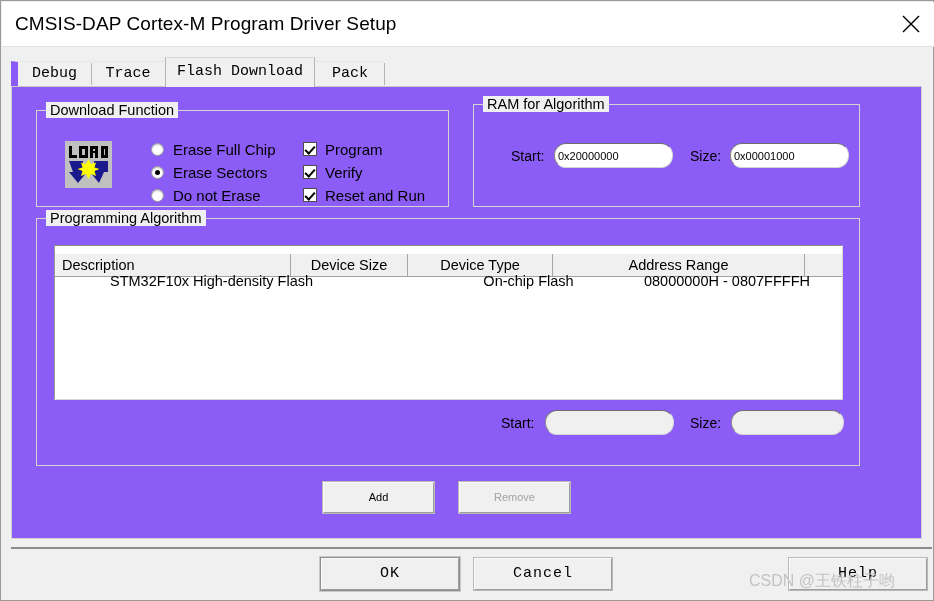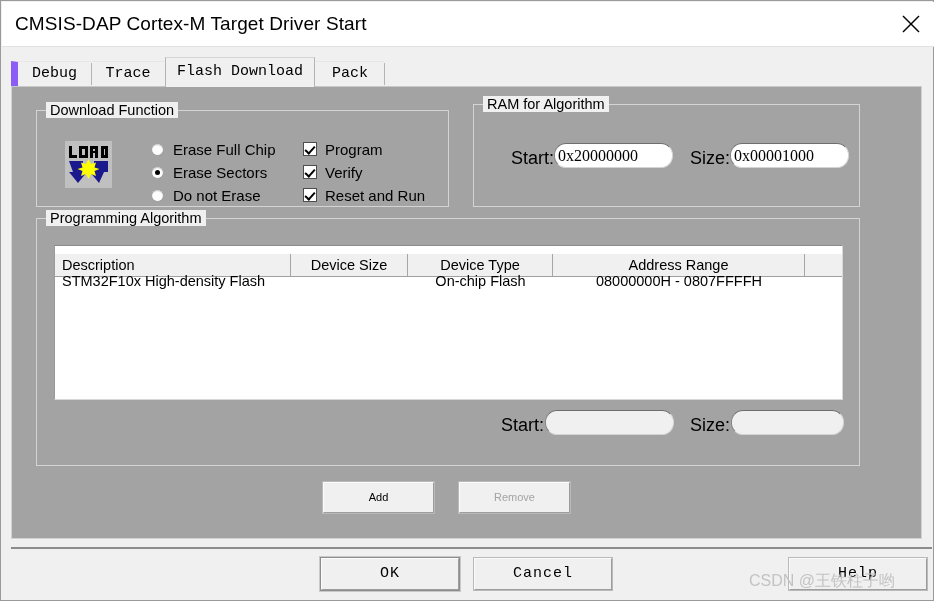--- a/index.html
+++ b/index.html
@@ -95,21 +95,21 @@
     background: #b4b4b4;
   }
 
   
   #tabpanel {
     position: absolute;
     left: 10px;
     top: 85px;
     width: 911px;
     height: 453px;
-    background: #a3a3a3;
+    background: #8b5cf6;
     border: 1px solid #d2d2d2;
     border-top: 1px solid #c8c8c8;
     box-sizing: border-box;
   }
 
   
   .groupbox {
     position: absolute;
     border: 1px solid #d4d4d4;
     border-radius: 0;
@@ -194,34 +194,34 @@
     left: 3px; top: 1px;
     width: 4px; height: 8px;
     border: solid #000;
     border-width: 0 2px 2px 0;
     transform: rotate(42deg);
   }
 
   
   .field-label {
     position: absolute;
-    font-size: 18px;
+    font-size: 14px;
     color: #000;
     white-space: nowrap;
   }
   .textfield {
     position: absolute;
     background: #ffffff;
     border-top: 1px solid #6e6e6e;
     border-left: 1px solid #878787;
     border-right: 1px solid #d4d4d4;
     border-bottom: 1px solid #d4d4d4;
     box-sizing: border-box;
-    font-family: Liberation Serif, serif;
-    font-size: 16px;
+    font-family: Liberation Sans, sans-serif;
+    font-size: 11px;
     color: #000;
     padding: 0 3px;
     line-height: 22px;
     outline: none;
     border-radius: 12px;
   }
   .textfield.disabled {
     background: #f0f0f0;
     color: #888;
   }
@@ -330,21 +330,21 @@
     z-index: 30;
     pointer-events: none;
   }
 </style>
 </head>
 <body>
 
 <div id="dialog">
 
   <div id="titlebar">
-    <div id="title-text">CMSIS-DAP Cortex-M Target Driver Start</div>
+    <div id="title-text">CMSIS-DAP Cortex-M Program Driver Setup</div>
     <div id="close-button">
       <svg width="18" height="18" viewBox="0 0 18 18">
         <line x1="1" y1="1" x2="17" y2="17" stroke="#000" stroke-width="1.4"></line>
         <line x1="17" y1="1" x2="1" y2="17" stroke="#000" stroke-width="1.4"></line>
       </svg>
     </div>
   </div>
 
   <div id="tabstrip">
     <div class="tab" style="left:0px;width:80px;">
@@ -444,21 +444,21 @@
 
       <div id="listbox">
         <div id="listheader">
           <div class="hcell left" style="left:0px;width:236px;">Description</div>
           <div class="hcell ctr" style="left:236px;width:117px;">Device Size</div>
           <div class="hcell ctr" style="left:353px;width:145px;">Device Type</div>
           <div class="hcell ctr" style="left:498px;width:252px;">Address Range</div>
           <div class="hcell ctr" style="left:750px;width:37px;border-right:none;"></div>
         </div>
 
-        <div class="row" style="top:24px;">
+        <div class="row" style="top:24px;margin-left:48px;">
           <div class="cell left" style="left:0px;width:236px;">STM32F10x High-density Flash</div>
           <div class="cell ctr" style="left:353px;width:145px;">On-chip Flash</div>
           <div class="cell ctr" style="left:498px;width:252px;">08000000H - 0807FFFFH</div>
         </div>
       </div>
 
       <span class="field-label" style="left:464px;top:196px;">Start:</span>
       <input class="textfield disabled" style="left: 508px; top: 191px; width: 129px; height: 25px;" disabled="" value="">
 
       <span class="field-label" style="left:653px;top:196px;">Size:</span>

